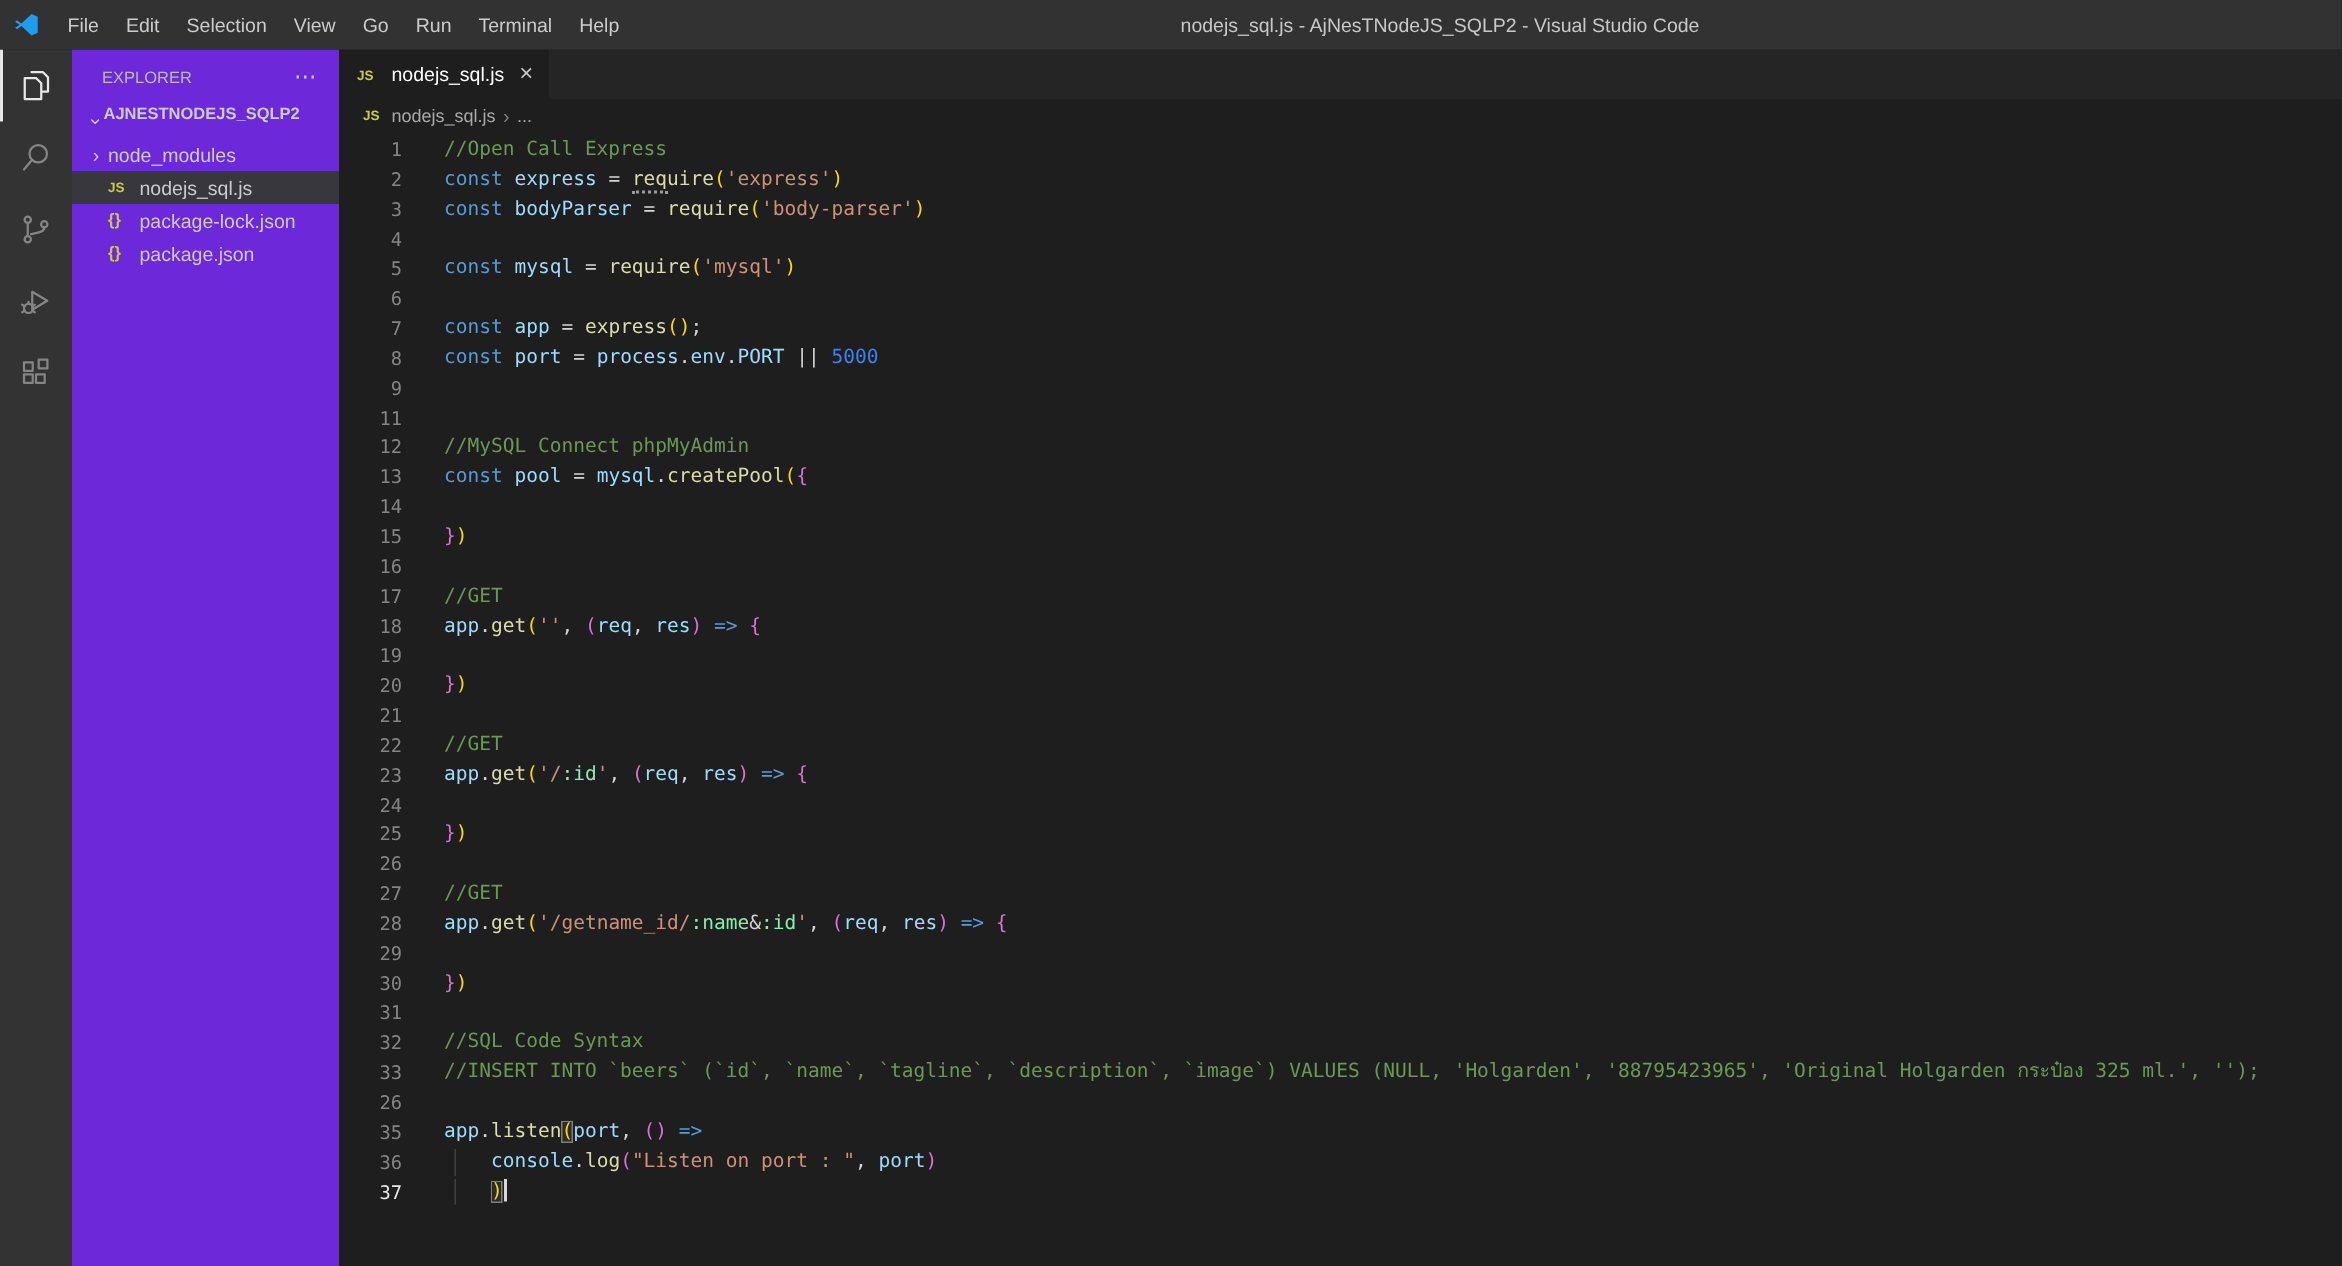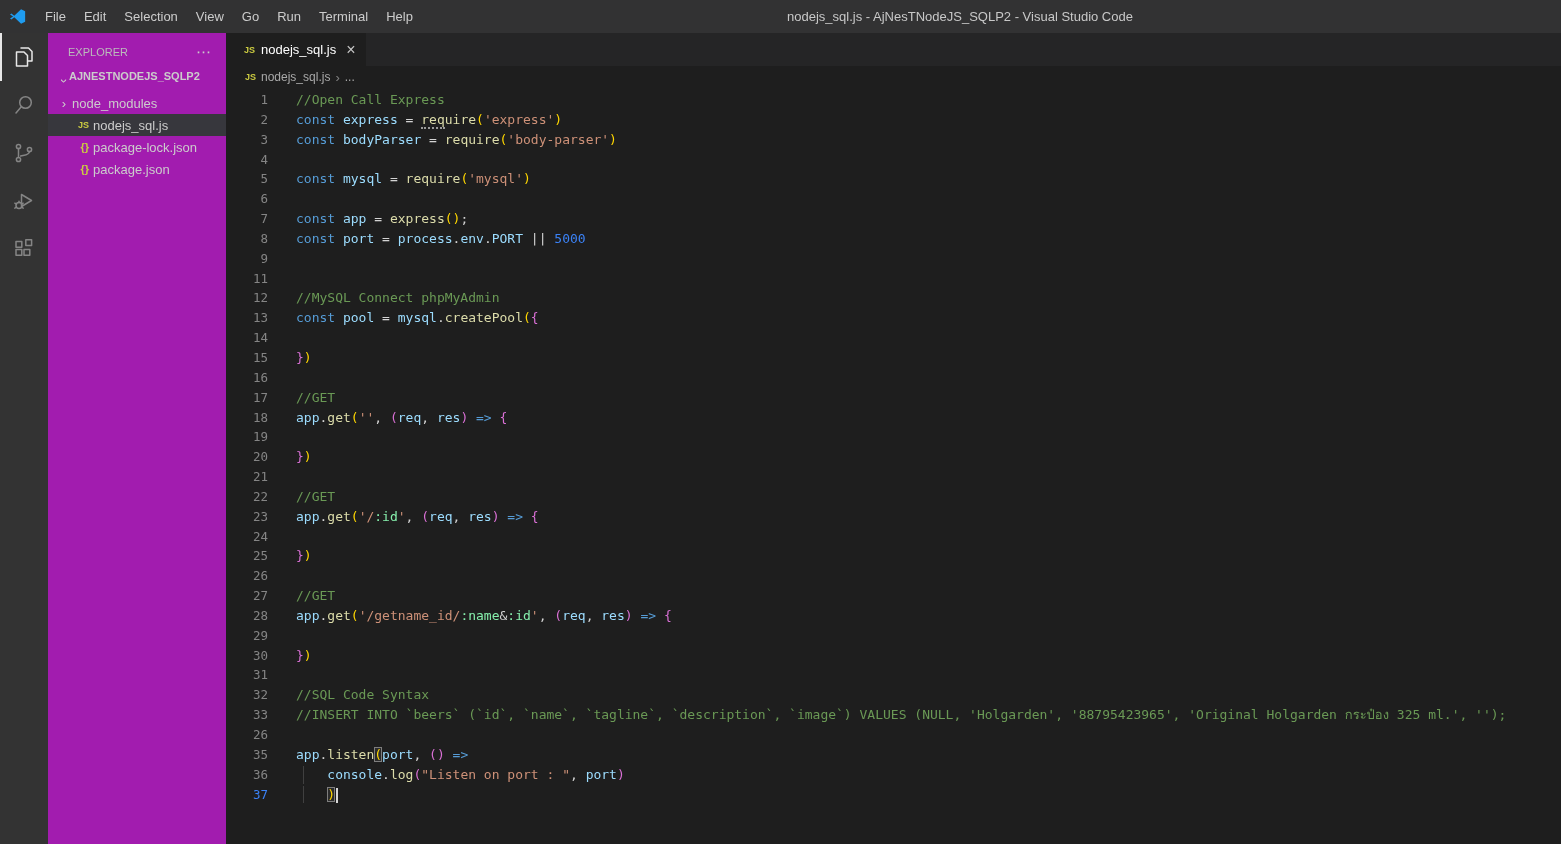--- a/index.html
+++ b/index.html
@@ -16,51 +16,51 @@
 
   
   .activitybar{position:absolute;top:33px;left:0;bottom:0;width:48px;background:#333333;z-index:4}
   .act-item{height:48px;display:flex;align-items:center;justify-content:center;position:relative}
   .act-item svg{width:24px;height:24px}
   .act-item svg *{stroke:#858585;fill:none;stroke-width:1.5;stroke-linejoin:round;stroke-linecap:round}
   .act-item.active svg *{stroke:#e7e7e7}
   .act-item.active::before{content:"";position:absolute;left:0;top:0;bottom:0;width:2px;background:#e7e7e7}
 
   
-  .sidebar{position:absolute;top:33px;left:48px;bottom:0;width:178px;background:#a21caf;color:#cccccc;z-index:3}
+  .sidebar{position:absolute;top:33px;left:48px;bottom:0;width:178px;background:#6d28d9;color:#cccccc;z-index:3}
   .sb-head{height:37px;display:flex;align-items:center;justify-content:space-between;
            padding:0 14px 0 20px;font-size:11px;color:#bbbbbb}
   .sb-more{font-size:15px;color:#cccccc;letter-spacing:1px;cursor:pointer;line-height:10px}
   .sb-root{height:22px;display:flex;font-weight:bold;font-size:11px;color:#cccccc;padding-left:5px}
   .chev{display:inline-block;width:16px;text-align:center;font-size:13px;color:#cccccc;flex:none;font-weight:normal}
   .chev.down{transform:rotate(90deg)}
   .file-row{height:22px;display:flex;align-items:center;font-size:13px;cursor:pointer}
   .file-row.folder{padding-left:8px}
   .file-row.leaf{padding-left:24px}
   .file-row.selected{background:#37373d}
-  .fi{width:17px;margin-right:4px;text-align:right;flex:none}
+  .fi{width:17px;margin-right:4px;text-align:left;flex:none}
   .fi.js{color:#cbcb41;font-weight:bold;font-size:9px}
   .fi.json{color:#cbcb41;font-weight:bold;font-size:11px}
 
   
   .editor{position:absolute;top:33px;left:226px;right:0;bottom:0;background:#1e1e1e}
   .tabbar{height:33px;background:#252526;display:flex}
   .tab{height:33px;background:#1e1e1e;display:flex;align-items:center;padding:0 10px 0 12px;
        color:#ffffff;font-size:13px;cursor:pointer}
   .tab .fi{margin-right:6px}
   .tab .close{color:#c5c5c5;font-size:16px;margin-left:10px;line-height:14px}
   .breadcrumb{height:22px;display:flex;align-items:center;color:#a9a9a9;font-size:12px;padding-left:16px;gap:5px}
   .breadcrumb .fi{width:14px;margin-right:0}
   .bc-sep{color:#818181;font-size:13px}
 
   .code{position:absolute;top:55px;left:0;right:0;bottom:0;padding-top:2px;
         font-family:"DejaVu Sans Mono",monospace;font-size:13px;color:#d4d4d4;overflow:hidden}
   .line{display:flex;height:19.85px;line-height:19.85px;white-space:pre}
   .ln{width:42px;text-align:right;color:#858585;flex:none;font-size:12.5px;user-select:none}
-  .line.cur-line .ln{color:#3b82f6}
+  .line.cur-line .ln{color:#e5e5e5}
   .tx{margin-left:28px;position:relative}
   .c-com{color:#6A9955}.c-kw{color:#569CD6}.c-var{color:#9CDCFE}.c-fn{color:#DCDCAA}
   .c-str{color:#CE9178}.c-sp{color:#86efac}.c-num{color:#3b82f6}.c-op{color:#D4D4D4}
   .c-pl{color:#D4D4D4}.c-b1{color:#FFD700}.c-b2{color:#DA70D6}.c-arrow{color:#569CD6}
   .f-box{box-shadow:inset 0 0 0 1px #7e7e7e;background:rgba(90,90,90,.22)}
   .f-dots{border-bottom:2px dotted #9b9b9b}
   .guide{position:absolute;left:7px;top:1px;bottom:1px;width:1px;background:#404040}
   .cursor{display:inline-block;width:2px;height:15px;background:#d7d7d7;vertical-align:middle;margin-left:1px}
 </style>
 </head>

